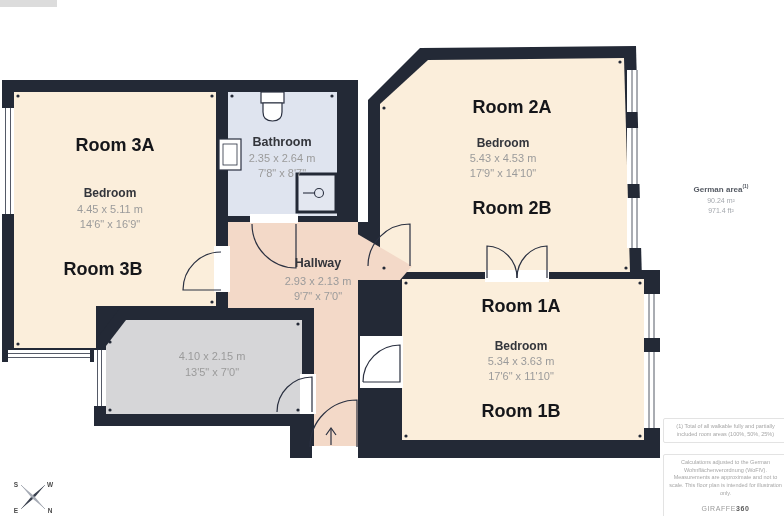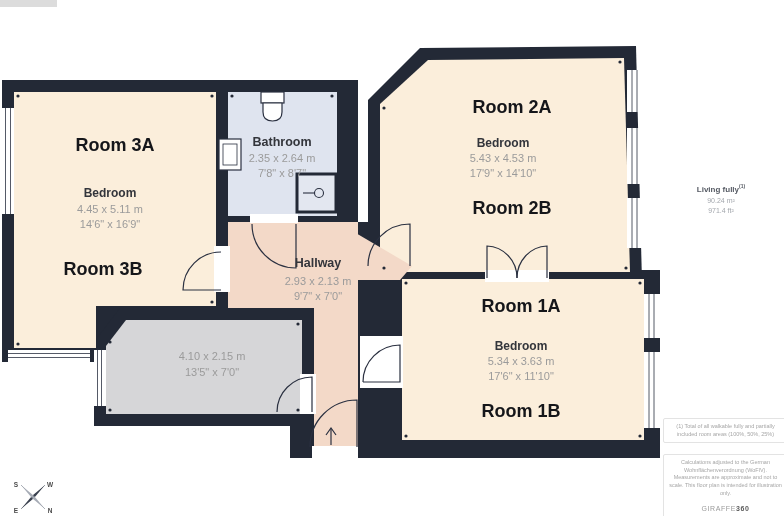--- a/index.html
+++ b/index.html
@@ -189,21 +189,21 @@
     <g text-anchor="middle">
       <text class="compass-letter" x="16" y="487">S</text>
       <text class="compass-letter" x="50" y="487">W</text>
       <text class="compass-letter" x="16" y="513">E</text>
       <text class="compass-letter" x="50" y="513">N</text>
     </g>
   </g>
 </svg>
 
 <div class="living-area">
-  <div class="la-label"><span>Living fully</span><sup>(1)</sup></div>
+  <div class="la-label"><span>German area</span><sup>(1)</sup></div>
   <div class="la-val">90.24 m²</div>
   <div class="la-val">971.4 ft²</div>
 </div>
 
 <div class="note-box note-1">
   <span>(1) Total of all walkable fully and partially included room areas (100%, 50%, 25%)</span>
 </div>
 
 <div class="note-box note-2">
   <span>Calculations adjusted to the German Wohnflächenverordnung (WoFlV). Measurements are approximate and not to scale. This floor plan is intended for illustration only.</span>

